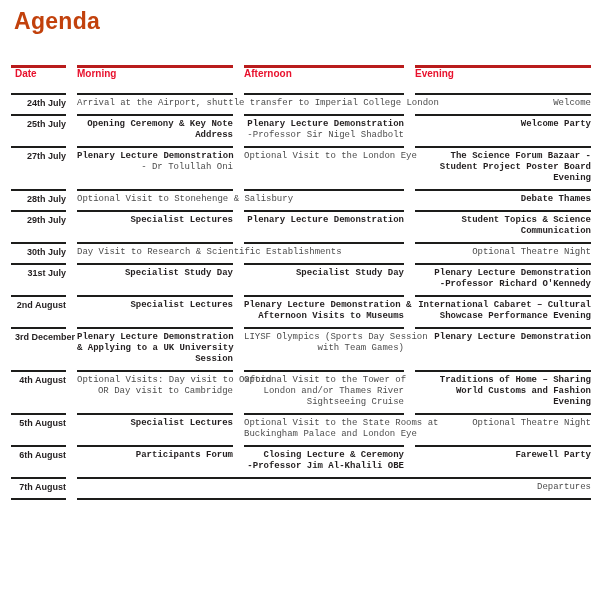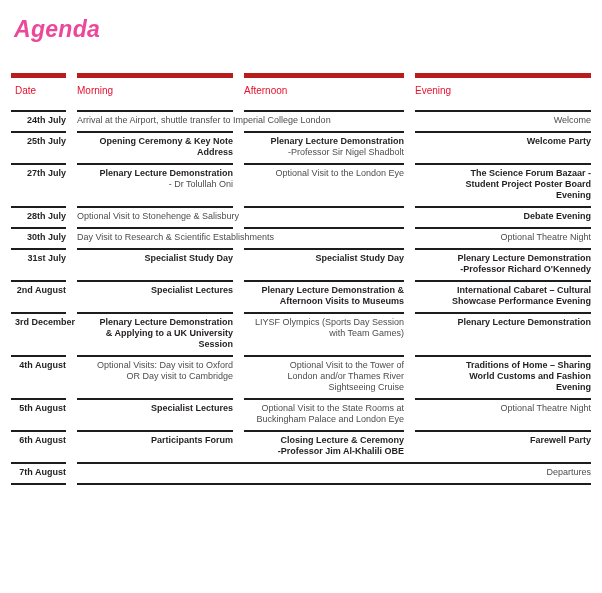--- a/index.html
+++ b/index.html
@@ -8,61 +8,60 @@
     background: #ffffff;
   }
   body {
     width: 602px;
     height: 593px;
     overflow: hidden;
     font-family: "Liberation Sans", sans-serif;
     color: #231f20;
   }
   .page-title {
-    margin: 16px 0 0 14px;
+    margin: 8px 0 0 14px;
     font-size: 23px;
     line-height: 26px;
     font-weight: 700;
     letter-spacing: 0.3px;
-    color: #ec4899;
-    font-style: italic;
+    color: #c2410c;
   }
   table.agenda {
     margin-top: 31px;
     width: 602px;
     table-layout: fixed;
     border-collapse: separate;
     border-spacing: 11px 0;
   }
   th {
-    border-top: 5px solid #b91c1c;
+    border-top: 3px solid #b91c1c;
     color: #e8112d;
     font-size: 10px;
-    font-weight: 400;
+    font-weight: 700;
     text-align: left;
-    padding: 7px 0 14px 0;
+    padding: 0 0 14px 0;
     white-space: nowrap;
   }
   th.date-header { padding-left: 4px; }
   td {
     border-top: 2px solid #1d1d1b;
     vertical-align: top;
     padding: 3px 0 5px 0;
     font-size: 9px;
     line-height: 11px;
     text-align: right;
   }
   tr.last-row td { border-bottom: 2px solid #1d1d1b; }
   td.date-cell {
     font-weight: 700;
     color: #231f20;
     padding-left: 4px;
     white-space: nowrap;
   }
-  .ln { white-space: nowrap; overflow: visible; }
+  .ln { white-space: nowrap; overflow: visible; font-family: Liberation Mono, monospace; }
   .b { font-weight: 700; color: #231f20; }
   .r { font-weight: 400; color: #4d4d4d; }
 </style>
 </head>
 <body>
 
 <div>
   <h1 class="page-title">Agenda</h1>
 
   <table class="agenda">
@@ -120,21 +119,34 @@
             <div class="ln b">Evening</div>
           </td>
         </tr>
         <tr>
           <td class="date-cell">28th July</td>
           <td>
             <div class="ln r">Optional Visit to Stonehenge &amp; Salisbury</div>
           </td>
           <td></td>
           <td>
-            <div class="ln b">Debate Evening</div>
+            <div class="ln b">Debate Thames</div>
+          </td>
+        </tr>
+        <tr>
+          <td class="date-cell">29th July</td>
+          <td>
+            <div class="ln b">Specialist Lectures</div>
+          </td>
+          <td>
+            <div class="ln b">Plenary Lecture Demonstration</div>
+          </td>
+          <td>
+            <div class="ln b">Student Topics &amp; Science</div>
+            <div class="ln b">Communication</div>
           </td>
         </tr>
         <tr>
           <td class="date-cell">30th July</td>
           <td>
             <div class="ln r">Day Visit to Research &amp; Scientific Establishments</div>
           </td>
           <td></td>
           <td>
             <div class="ln r">Optional Theatre Night</div>

